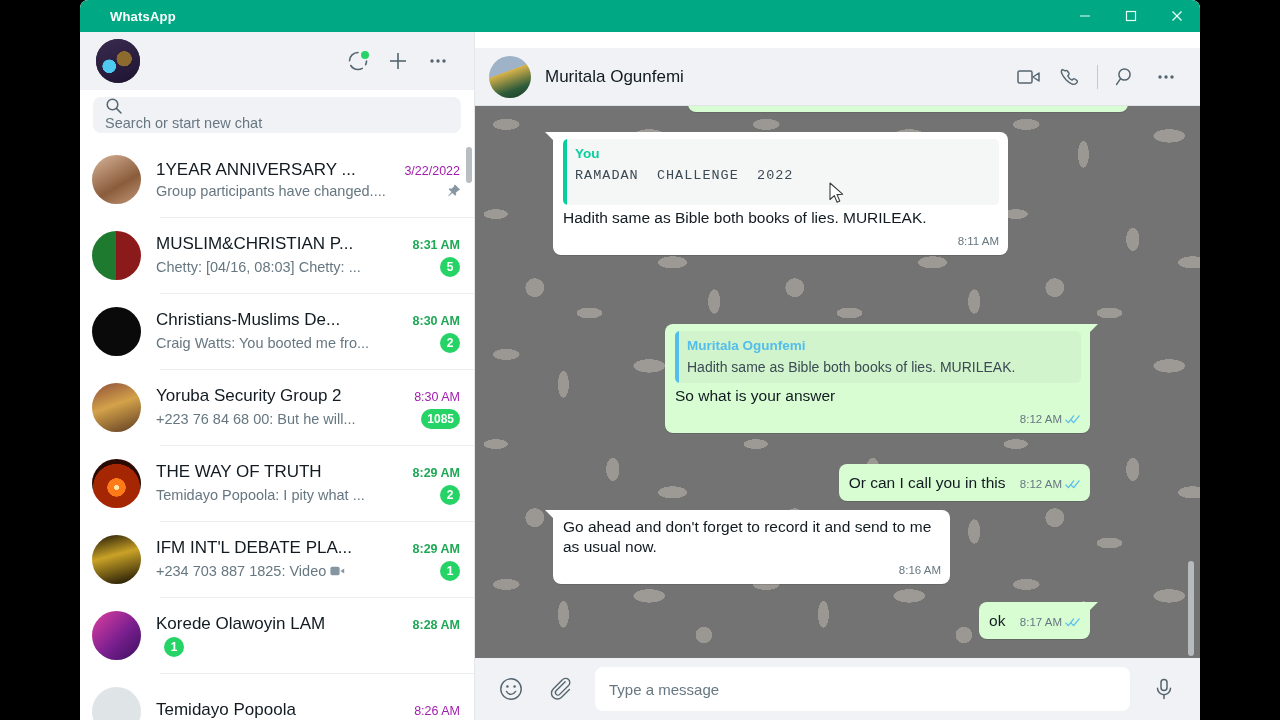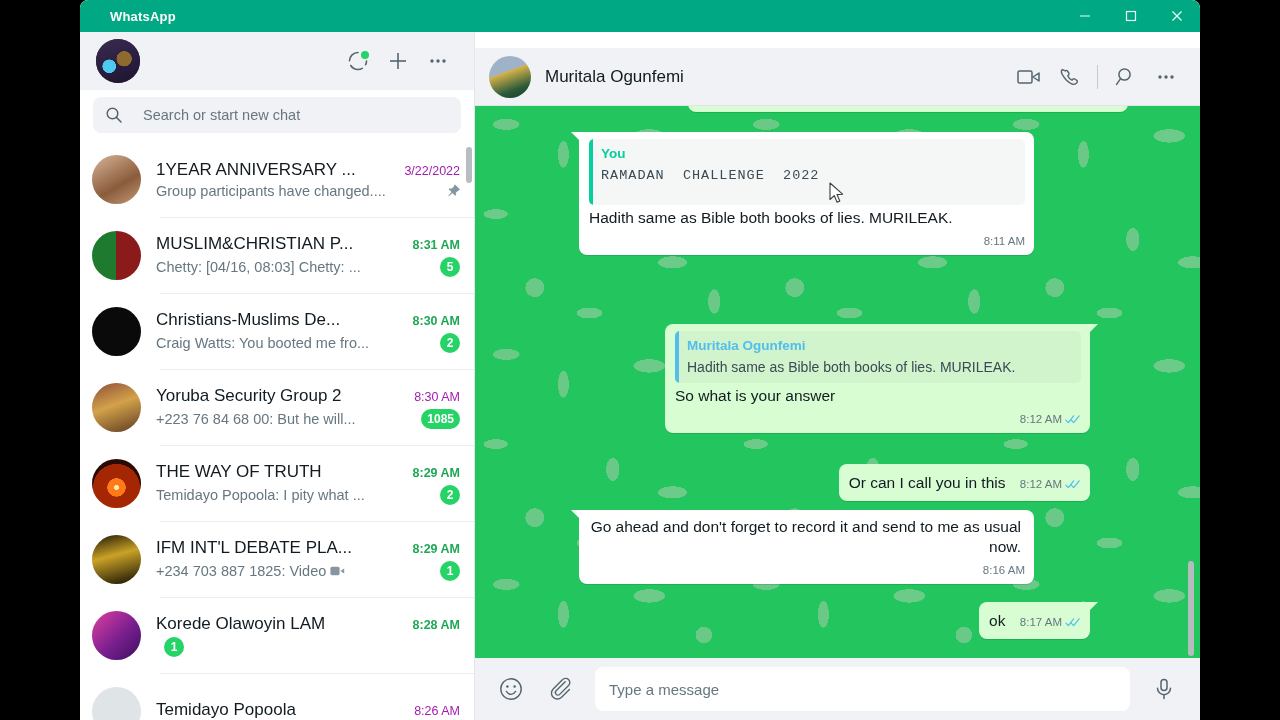--- a/index.html
+++ b/index.html
@@ -102,22 +102,22 @@
   }
   .search-wrap {
     padding: 7px 13px 8px 13px;
     background: #fff;
   }
   .search-box {
     height: 36px;
     background: #f0f2f5;
     border-radius: 8px;
     display: flex;
-    align-items: center;
     padding: 0 12px;
+    flex-direction: column;
   }
   .search-box .si { color: #54656f; display: flex; margin-right: 20px; }
   .search-box .stxt {
     color: #667781;
     font-size: 14.5px;
   }
 
   
   .chat-list {
     flex: 1;
@@ -238,24 +238,24 @@
   }
   .hdr-divider {
     width: 1px; height: 24px;
     background: #c3cbd0;
     margin: 0 8px;
   }
 
   
   .messages {
     flex: 1;
-    background: #22c55e;
+    background: #737373;
     position: relative;
     overflow: hidden;
-    padding: 0 62px 0 52px;
+    padding: 0 62px 0 26px;
   }
   .messages::before {
     content: "";
     position: absolute; inset: 0;
     opacity: .40;
     background-image:
       radial-gradient(ellipse 22px 9px at 12% 8%, #d8d0c4 0 60%, transparent 61%),
       radial-gradient(ellipse 9px 22px at 34% 21%, #d8d0c4 0 60%, transparent 61%),
       radial-gradient(ellipse 26px 11px at 67% 13%, #dcd4c8 0 60%, transparent 61%),
       radial-gradient(ellipse 14px 14px at 88% 30%, #d8d0c4 0 58%, transparent 59%),
@@ -697,21 +697,21 @@
                   <svg width="16" height="11" viewBox="0 0 17 11">
                       <path d="M1 6.1 3.6 8.8 9.2 1.6" fill="none" stroke="currentColor" stroke-width="1.3" stroke-linecap="round" stroke-linejoin="round"></path>
                       <path d="M6.6 6.1 9.2 8.8 15 1.6" fill="none" stroke="currentColor" stroke-width="1.3" stroke-linecap="round" stroke-linejoin="round"></path>
                     </svg>
                 </span>
               </span>
             </div>
           </div>
 
           <div class="row in" style="position:absolute; top:404px; left:52px;">
-            <div class="bubble in" style="width:455px;text-align:right;">
+            <div class="bubble in" style="width:397px;">
               <div class="btext">Go ahead and don't forget to record it and send to me as usual now.</div>
               <div class="meta">
                 <span>8:16 AM</span>
               </div>
             </div>
           </div>
 
           <div class="row out" style="position:absolute; top:496px; right:48px;">
             <div class="bubble out">
               <span class="btext">ok</span>

